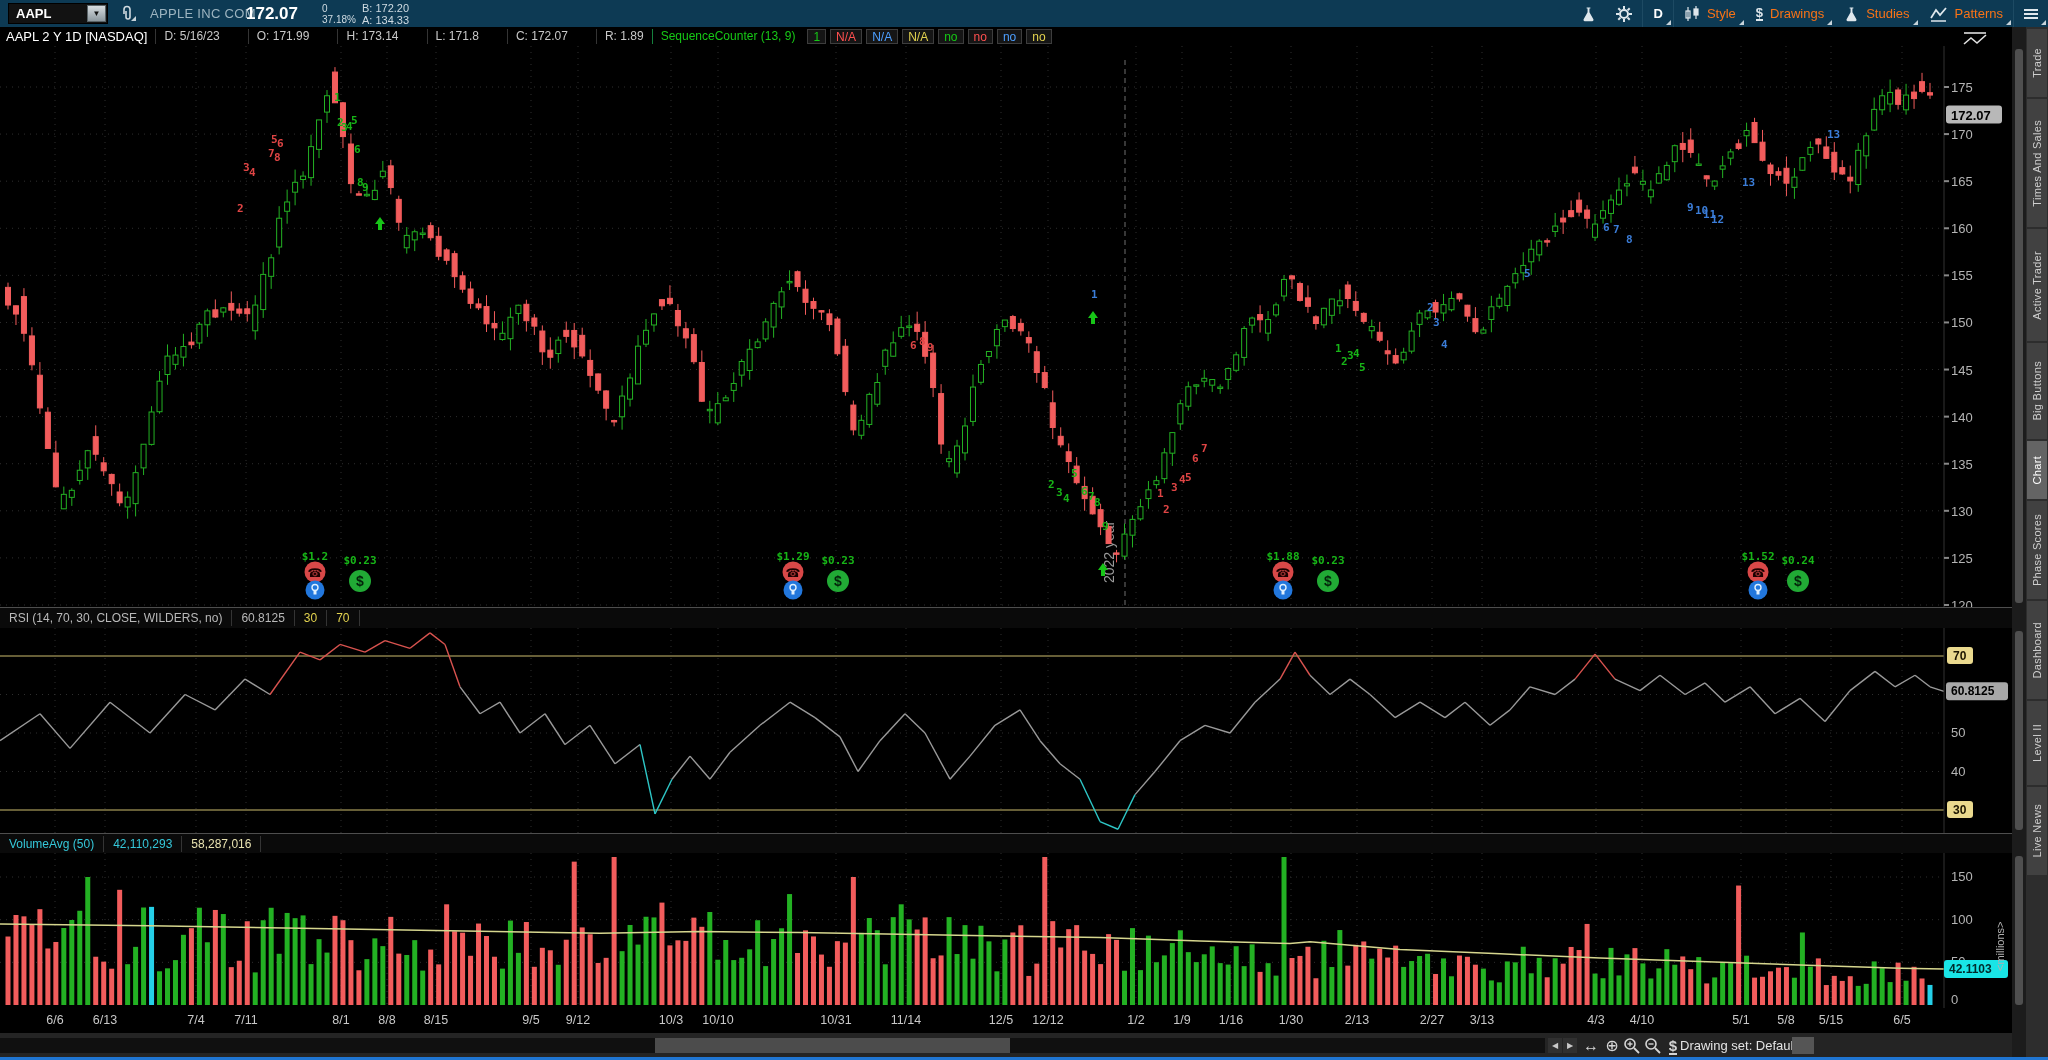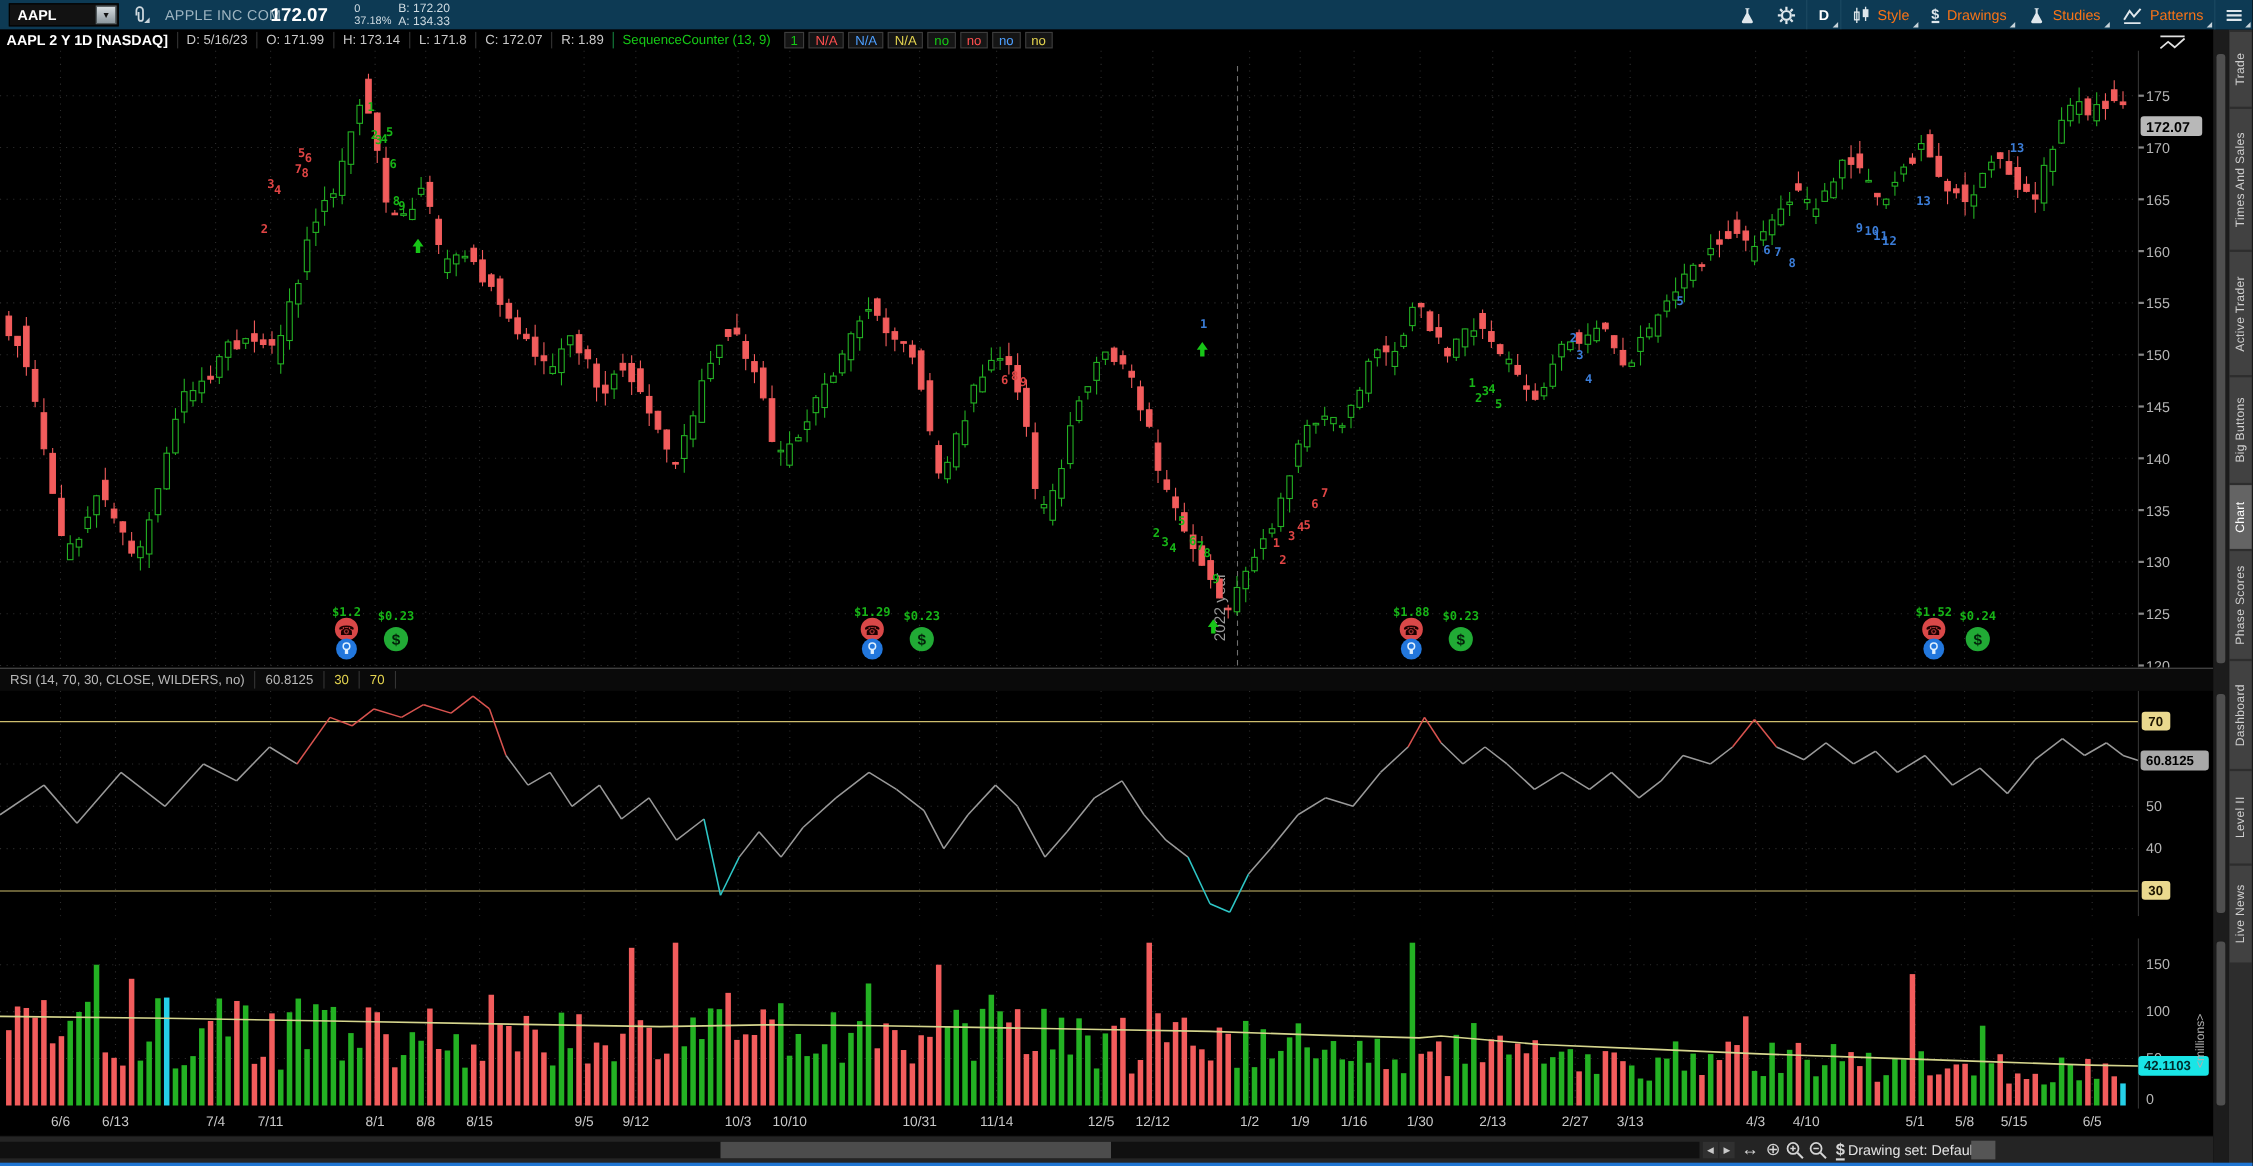--- a/index.html
+++ b/index.html
@@ -27,21 +27,21 @@
   .tb-btn .lbl{margin-left:7px;font-size:13px;color:#f97316;}
   .tb-div{width:1px;height:27px;background:#1d4a63;}
   .corner{position:absolute;right:2px;bottom:2px;width:0;height:0;
           border-left:5px solid transparent;border-bottom:5px solid #c7d3da;}
   .dbtn{font-weight:bold;color:#fff;font-size:13px;}
 
   
   .main{position:absolute;left:0;top:27px;width:2012px;height:1033px;background:#000;}
   .chart-header{position:absolute;left:0;top:0;width:2012px;height:19px;background:#000;
                 display:flex;align-items:center;font-size:12px;color:#c8c8c8;overflow:hidden;}
-  .chart-header .title{color:#fff;font-weight:bold;font-size:13px;padding:0 8px 0 6px;}
+  .chart-header .title{color:#fff;font-weight:normal;font-size:13px;padding:0 8px 0 6px;}
   .hcell{padding:0 8px;border-left:1px solid #343434;height:15px;line-height:15px;white-space:nowrap;}
   .scell{margin-left:4px;padding:0 5px;height:15px;line-height:14px;border:1px solid #3d3d3d;
          background:#151515;white-space:nowrap;}
   .c-g{color:#16c916;} .c-r{color:#ff5050;} .c-b{color:#4d9fff;} .c-y{color:#e3d34f;}
   .studylbl{color:#16c916;padding:0 8px;border-left:1px solid #15803d;height:15px;line-height:15px;}
   .chartmode{position:absolute;right:22px;top:3px;width:30px;height:20px;}
 
   .subhdr{position:absolute;left:0;width:2012px;background:#0a0a0a;border-top:1px solid #4e4e4e;
           display:flex;align-items:center;font-size:12px;text-align:right;}
   .rsi-h{top:580px;height:21px;} .vol-h{top:806px;height:20px;}
@@ -166,21 +166,21 @@
             </g>
           </svg>
         <span class="corner"></span>
       </div>
     </div>
   </div>
 
   <div class="main">
     <div class="chart-header">
       <span class="title">AAPL 2 Y 1D [NASDAQ]</span>
-      <span id="hdrFields" style="display:flex;">
+      <span id="hdrFields" style="display:flex;gap:20px;">
           <span class="hcell">D: 5/16/23</span>
           <span class="hcell">O: 171.99</span>
           <span class="hcell">H: 173.14</span>
           <span class="hcell">L: 171.8</span>
           <span class="hcell">C: 172.07</span>
           <span class="hcell">R: 1.89</span>
         </span>
       <span class="studylbl">SequenceCounter (13, 9)</span>
       <span id="seqCells" style="display:flex;align-items:center;">
           <span class="scell c-g">1</span>
@@ -986,20 +986,25 @@
           <text x="1953" y="32" fill="#1c1500" font-weight="bold" font-size="12">70</text>
           <rect x="1947" y="173" width="26" height="17" rx="3" fill="#ead98e"></rect>
           <text x="1953" y="186" fill="#1c1500" font-weight="bold" font-size="12">30</text>
           <text x="1951" y="109" fill="#b4b4b4">50</text>
           <text x="1951" y="147.5" fill="#b4b4b4">40</text>
           <rect x="1946" y="54.371875" width="62" height="18" rx="3" fill="#a8a8a8"></rect>
           <text x="1951" y="67.371875" fill="#000" font-weight="bold" font-size="12">60.8125</text>
         </g>
       </svg>
 
+    <div class="subhdr vol-h">
+      <span class="cell t-cyan">VolumeAvg (50)</span>
+      <span class="cell t-cyan">42,110,293</span>
+      <span class="cell t-pale">58,287,016</span>
+    </div>
     <svg id="volSvg" style="position:absolute;left:0;top:826px;" width="2012" height="155">
         <line x1="55" y1="0" x2="55" y2="155" stroke="#2e2e2e" stroke-dasharray="1 5"></line>
         <line x1="105" y1="0" x2="105" y2="155" stroke="#2e2e2e" stroke-dasharray="1 5"></line>
         <line x1="196" y1="0" x2="196" y2="155" stroke="#2e2e2e" stroke-dasharray="1 5"></line>
         <line x1="246" y1="0" x2="246" y2="155" stroke="#2e2e2e" stroke-dasharray="1 5"></line>
         <line x1="341" y1="0" x2="341" y2="155" stroke="#2e2e2e" stroke-dasharray="1 5"></line>
         <line x1="387" y1="0" x2="387" y2="155" stroke="#2e2e2e" stroke-dasharray="1 5"></line>
         <line x1="436" y1="0" x2="436" y2="155" stroke="#2e2e2e" stroke-dasharray="1 5"></line>
         <line x1="531" y1="0" x2="531" y2="155" stroke="#2e2e2e" stroke-dasharray="1 5"></line>
         <line x1="578" y1="0" x2="578" y2="155" stroke="#2e2e2e" stroke-dasharray="1 5"></line>

